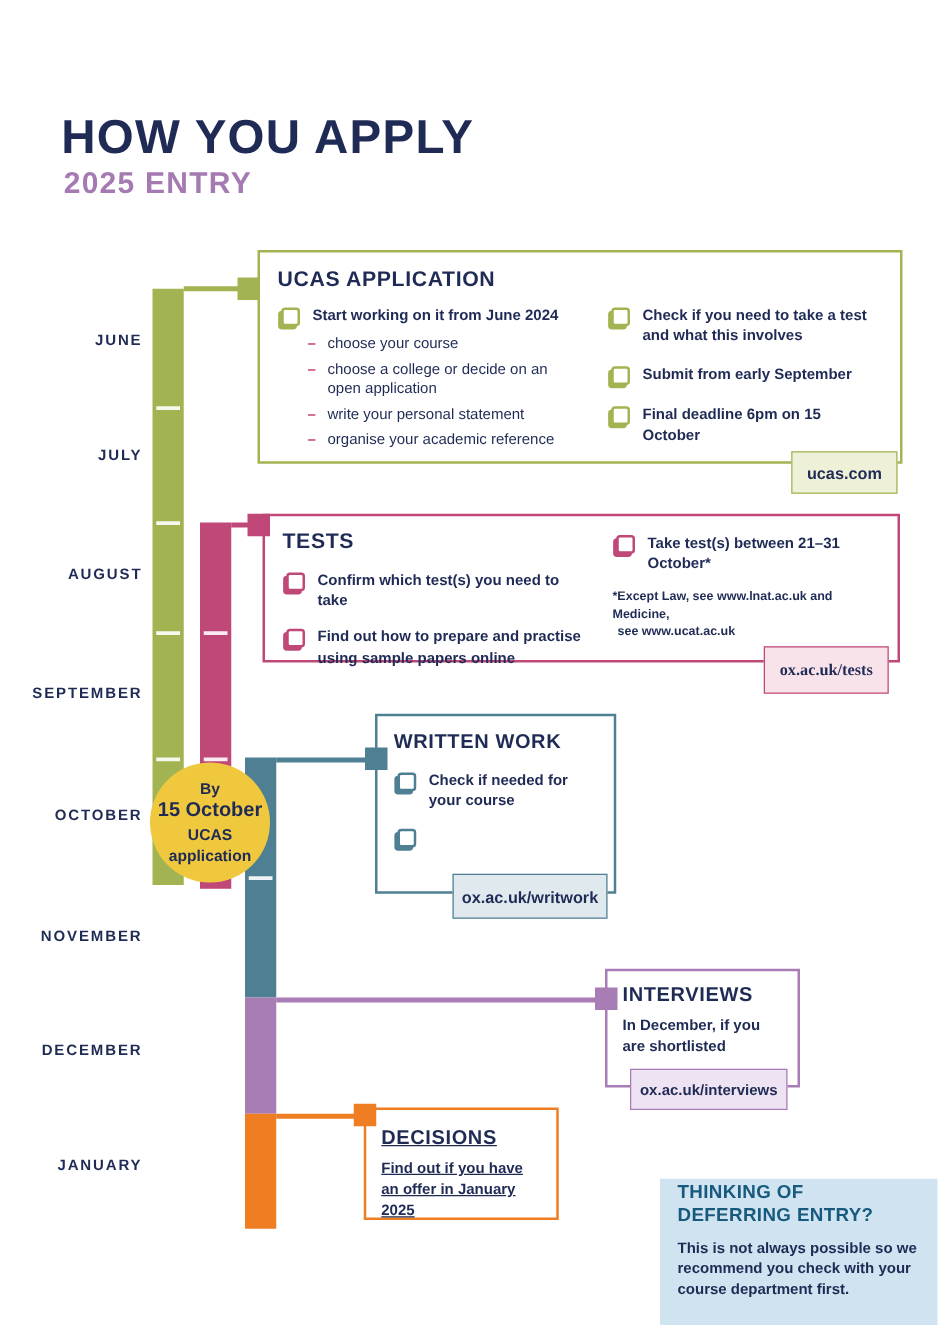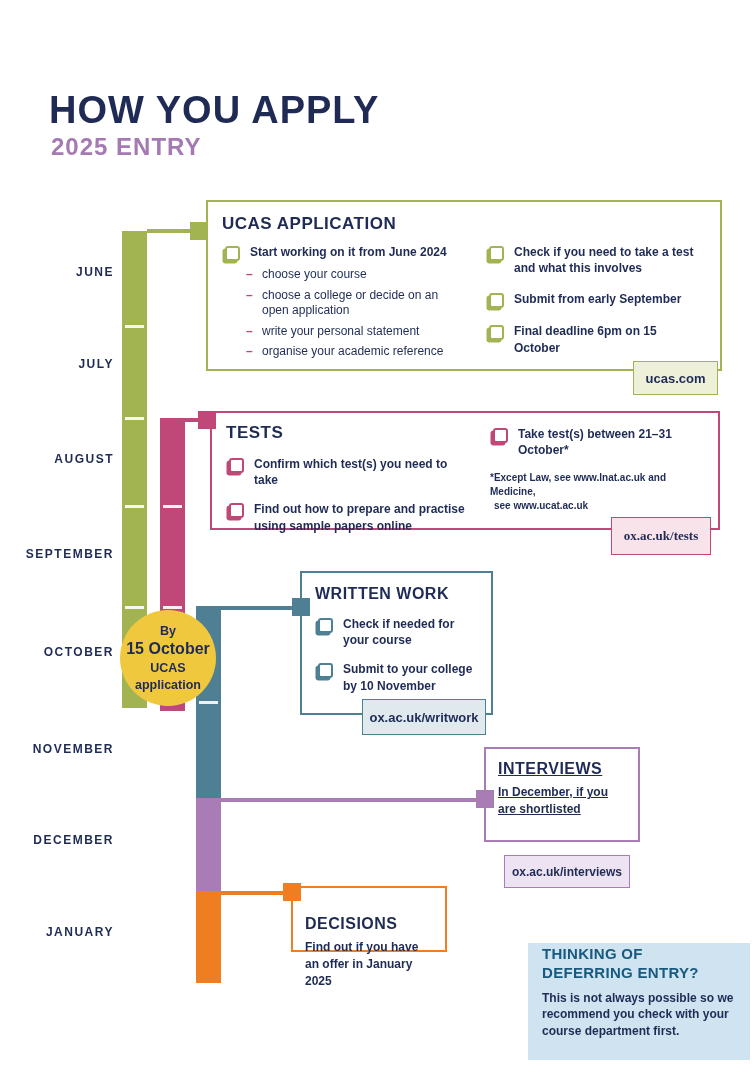--- a/index.html
+++ b/index.html
@@ -48,22 +48,22 @@
   #ucas-right{flex:1;padding-left:22px;}
   #ucas-right .row{margin-bottom:15px;}
   #tests-box{left:210px;top:368px;width:510px;height:119px;border:2px solid var(--magenta);padding:10px 14px;}
   #tests-cols{display:flex;}
   #tests-left{width:244px;}
   #tests-left .row{margin-top:13px;}
   #tests-right{flex:1;padding-left:20px;padding-top:3px;}
   #tests-right .row{margin-bottom:13px;}
   #ww-box{left:300px;top:528px;width:193px;height:144px;border:2px solid var(--teal);padding:12px 13px;}
   #ww-box .row{margin-top:13px;}
-  #int-box{left:484px;top:704px;width:156px;height:95px;border:2px solid var(--purple);padding:11px 12px;text-decoration:underline;}
-  #dec-box{left:291px;top:843px;width:156px;height:66px;border:2px solid var(--orange);padding:27px 12px;}
+  #int-box{left:484px;top:732px;width:156px;height:95px;border:2px solid var(--purple);padding:11px 12px;}
+  #dec-box{left:291px;top:843px;width:156px;height:90px;border:2px solid var(--orange);padding:14px 12px;text-decoration:underline;}
   .box-body{font-size:12px;font-weight:700;color:var(--navy);line-height:1.4;margin-top:6px;}
   #defer-box{left:528px;top:900px;width:194px;height:113px;background:var(--defer-bg);padding:2px 14px;}
   #defer-title{font-size:15px;font-weight:800;letter-spacing:.3px;color:var(--defer-title);line-height:1.25;}
   #defer-body{font-size:12px;font-weight:600;color:var(--navy);line-height:1.4;margin-top:7px;}
 
   #tag-ucas{left:633px;top:318px;width:85px;height:34px;background:var(--tag-green-bg);border:1.5px solid var(--green);}
   #tag-tests{left:611px;top:474px;width:100px;height:38px;background:var(--tag-pink-bg);border:1.5px solid var(--magenta);font-family:Liberation Serif, serif;}
   #tag-ww{left:362px;top:656px;width:124px;height:36px;background:var(--tag-blue-bg);border:1.5px solid var(--teal);}
   #tag-int{left:504px;top:812px;width:126px;height:33px;background:var(--tag-purple-bg);border:1.5px solid var(--purple);font-size:12px;}
 </style>
@@ -188,21 +188,20 @@
   <div class="abs tag" id="tag-tests">ox.ac.uk/tests</div>
 
   <div class="abs box" id="ww-box">
     <div class="box-title" style="font-size:16px">WRITTEN WORK</div>
     <div class="row">
       <span class="cb" style="color:var(--teal)"></span>
       <span class="lbl">Check if needed for your course</span>
     </div>
     <div class="row">
       <span class="cb" style="color:var(--teal)"></span>
-      <span class="lbl">Submit to your college by 10 November</span>
     </div>
   </div>
   <div class="abs tag" id="tag-ww">ox.ac.uk/writwork</div>
 
   <div class="abs box" id="int-box">
     <div class="box-title" style="font-size:16px">INTERVIEWS</div>
     <div class="box-body">In December, if you are shortlisted</div>
   </div>
   <div class="abs tag" id="tag-int">ox.ac.uk/interviews</div>
 

